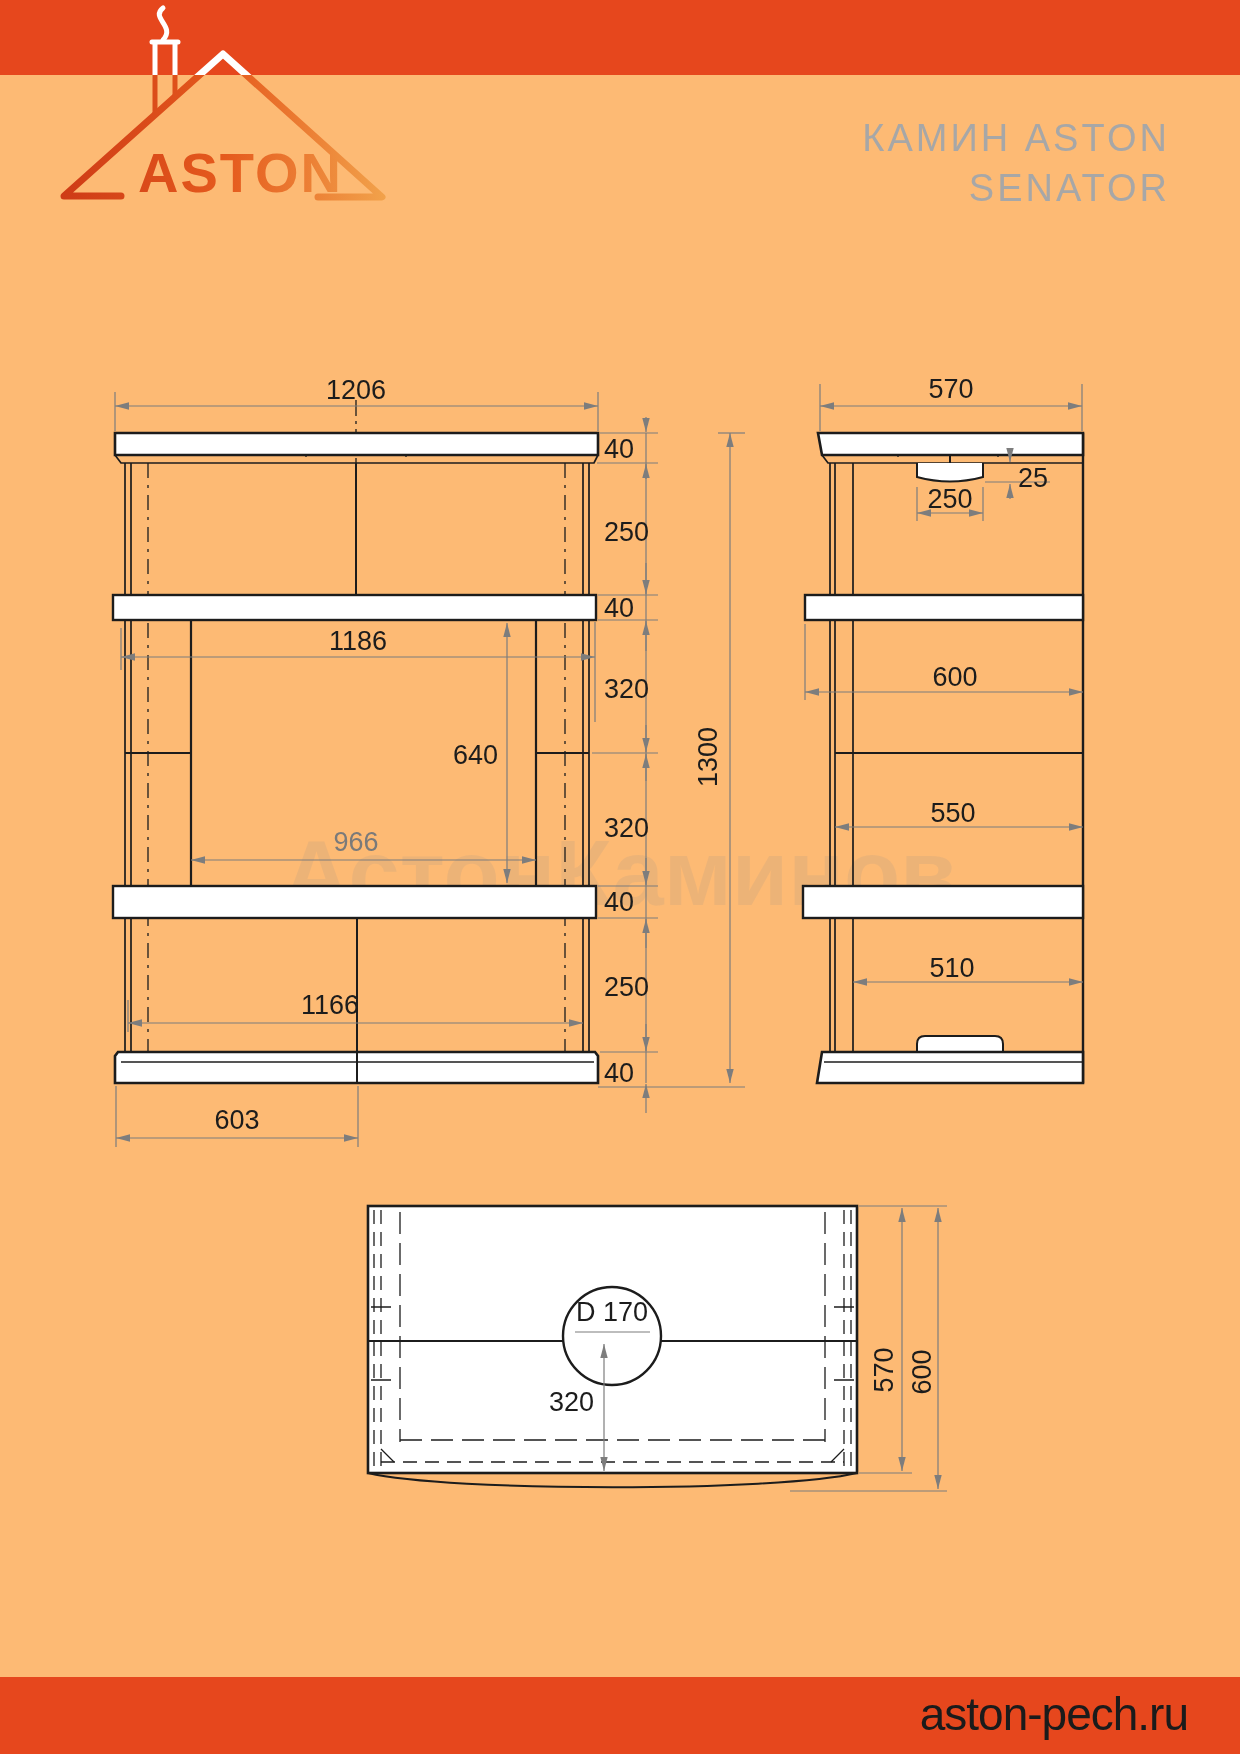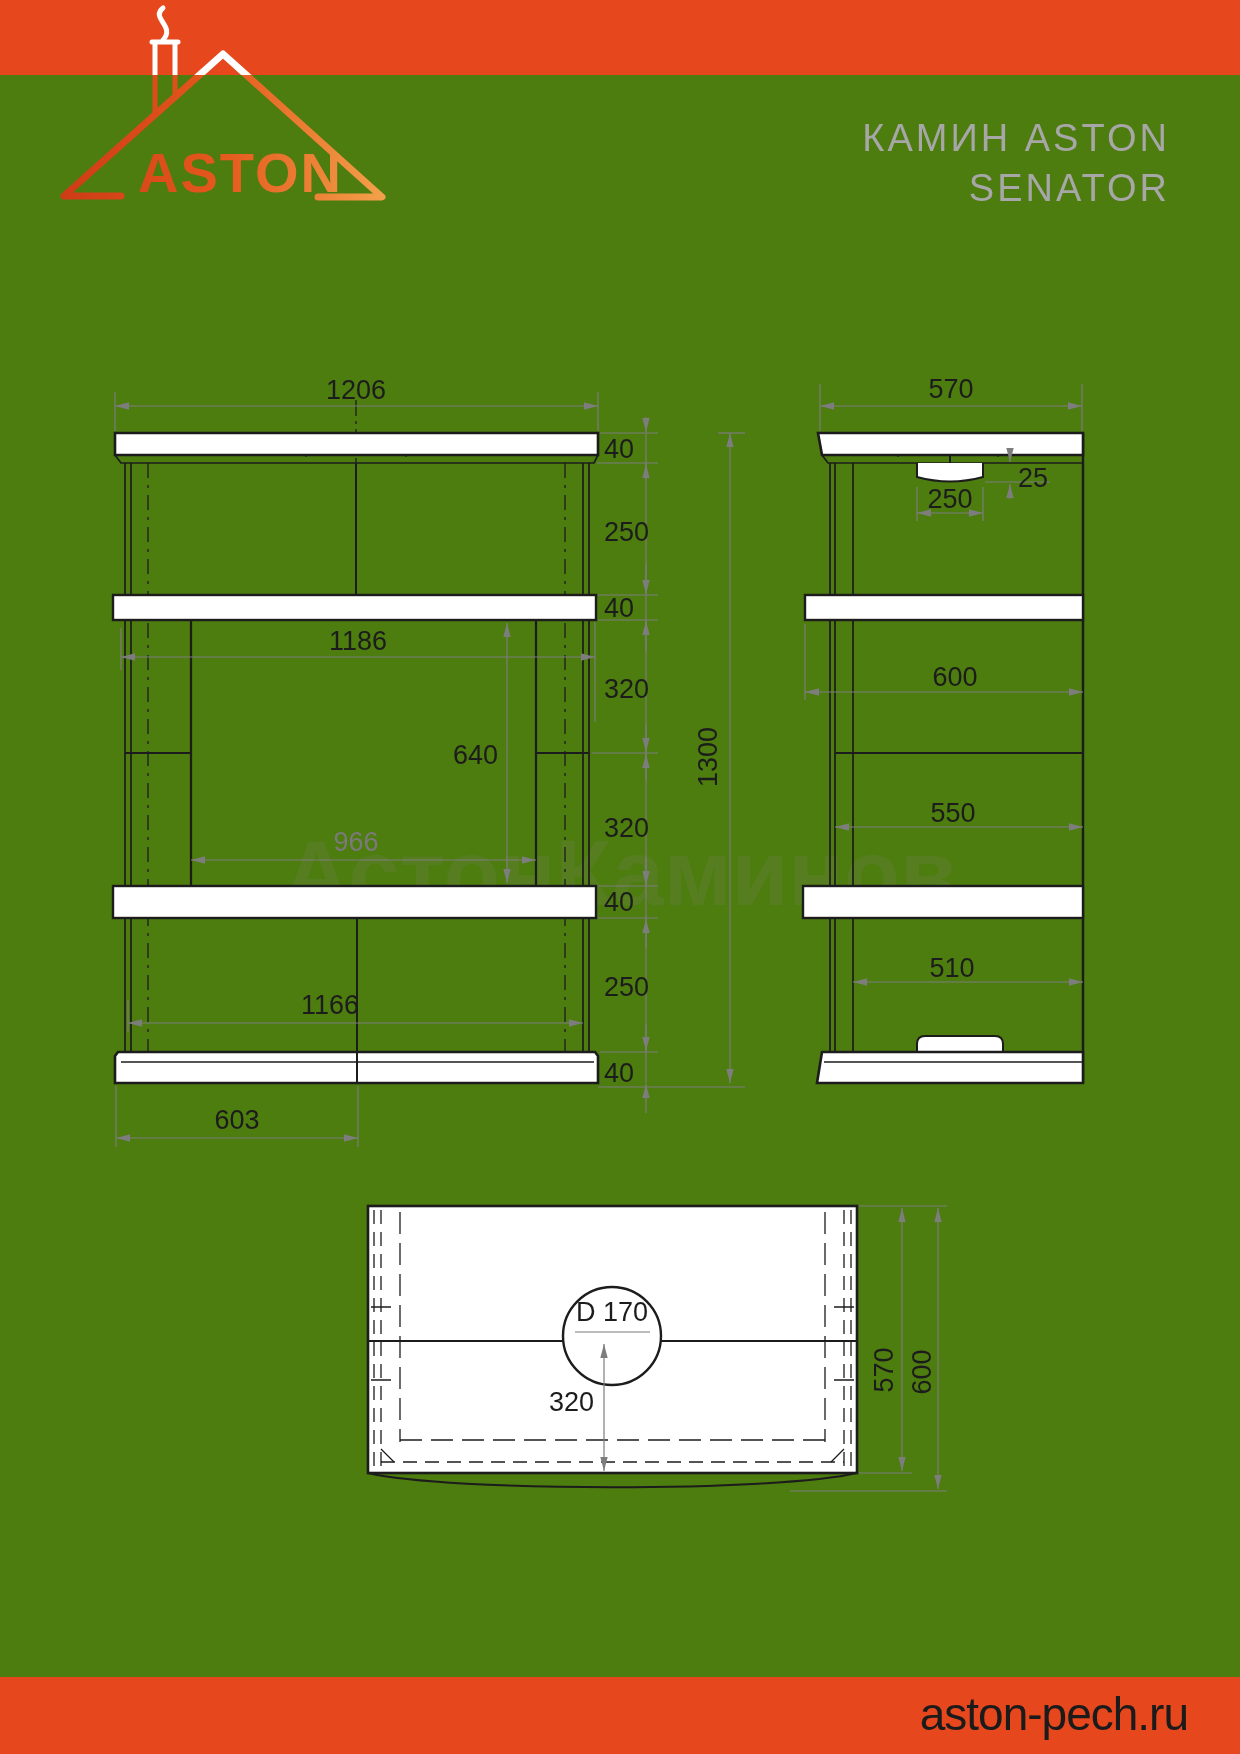--- a/index.html
+++ b/index.html
@@ -1,16 +1,16 @@
 <!DOCTYPE html>
 <html><head>
 <meta charset="utf-8">
 <style>
   html,body{margin:0;padding:0;background:#ffffff;}
-  #page{position:relative;width:1240px;height:1754px;background:#4d7c0f;overflow:hidden;
+  #page{position:relative;width:1240px;height:1754px;background:#fdba74;overflow:hidden;
         font-family:"Liberation Sans", sans-serif;}
   svg text{font-family:"Liberation Sans", sans-serif;}
   .dimtxt{font-size:27px;fill:#1c1c1c;}
   .dimtxt.gray{fill:#7a7a7a;}
   .rot{font-size:27px;fill:#1c1c1c;}
 </style>
 </head>
 <body>
 
 <div id="page">

